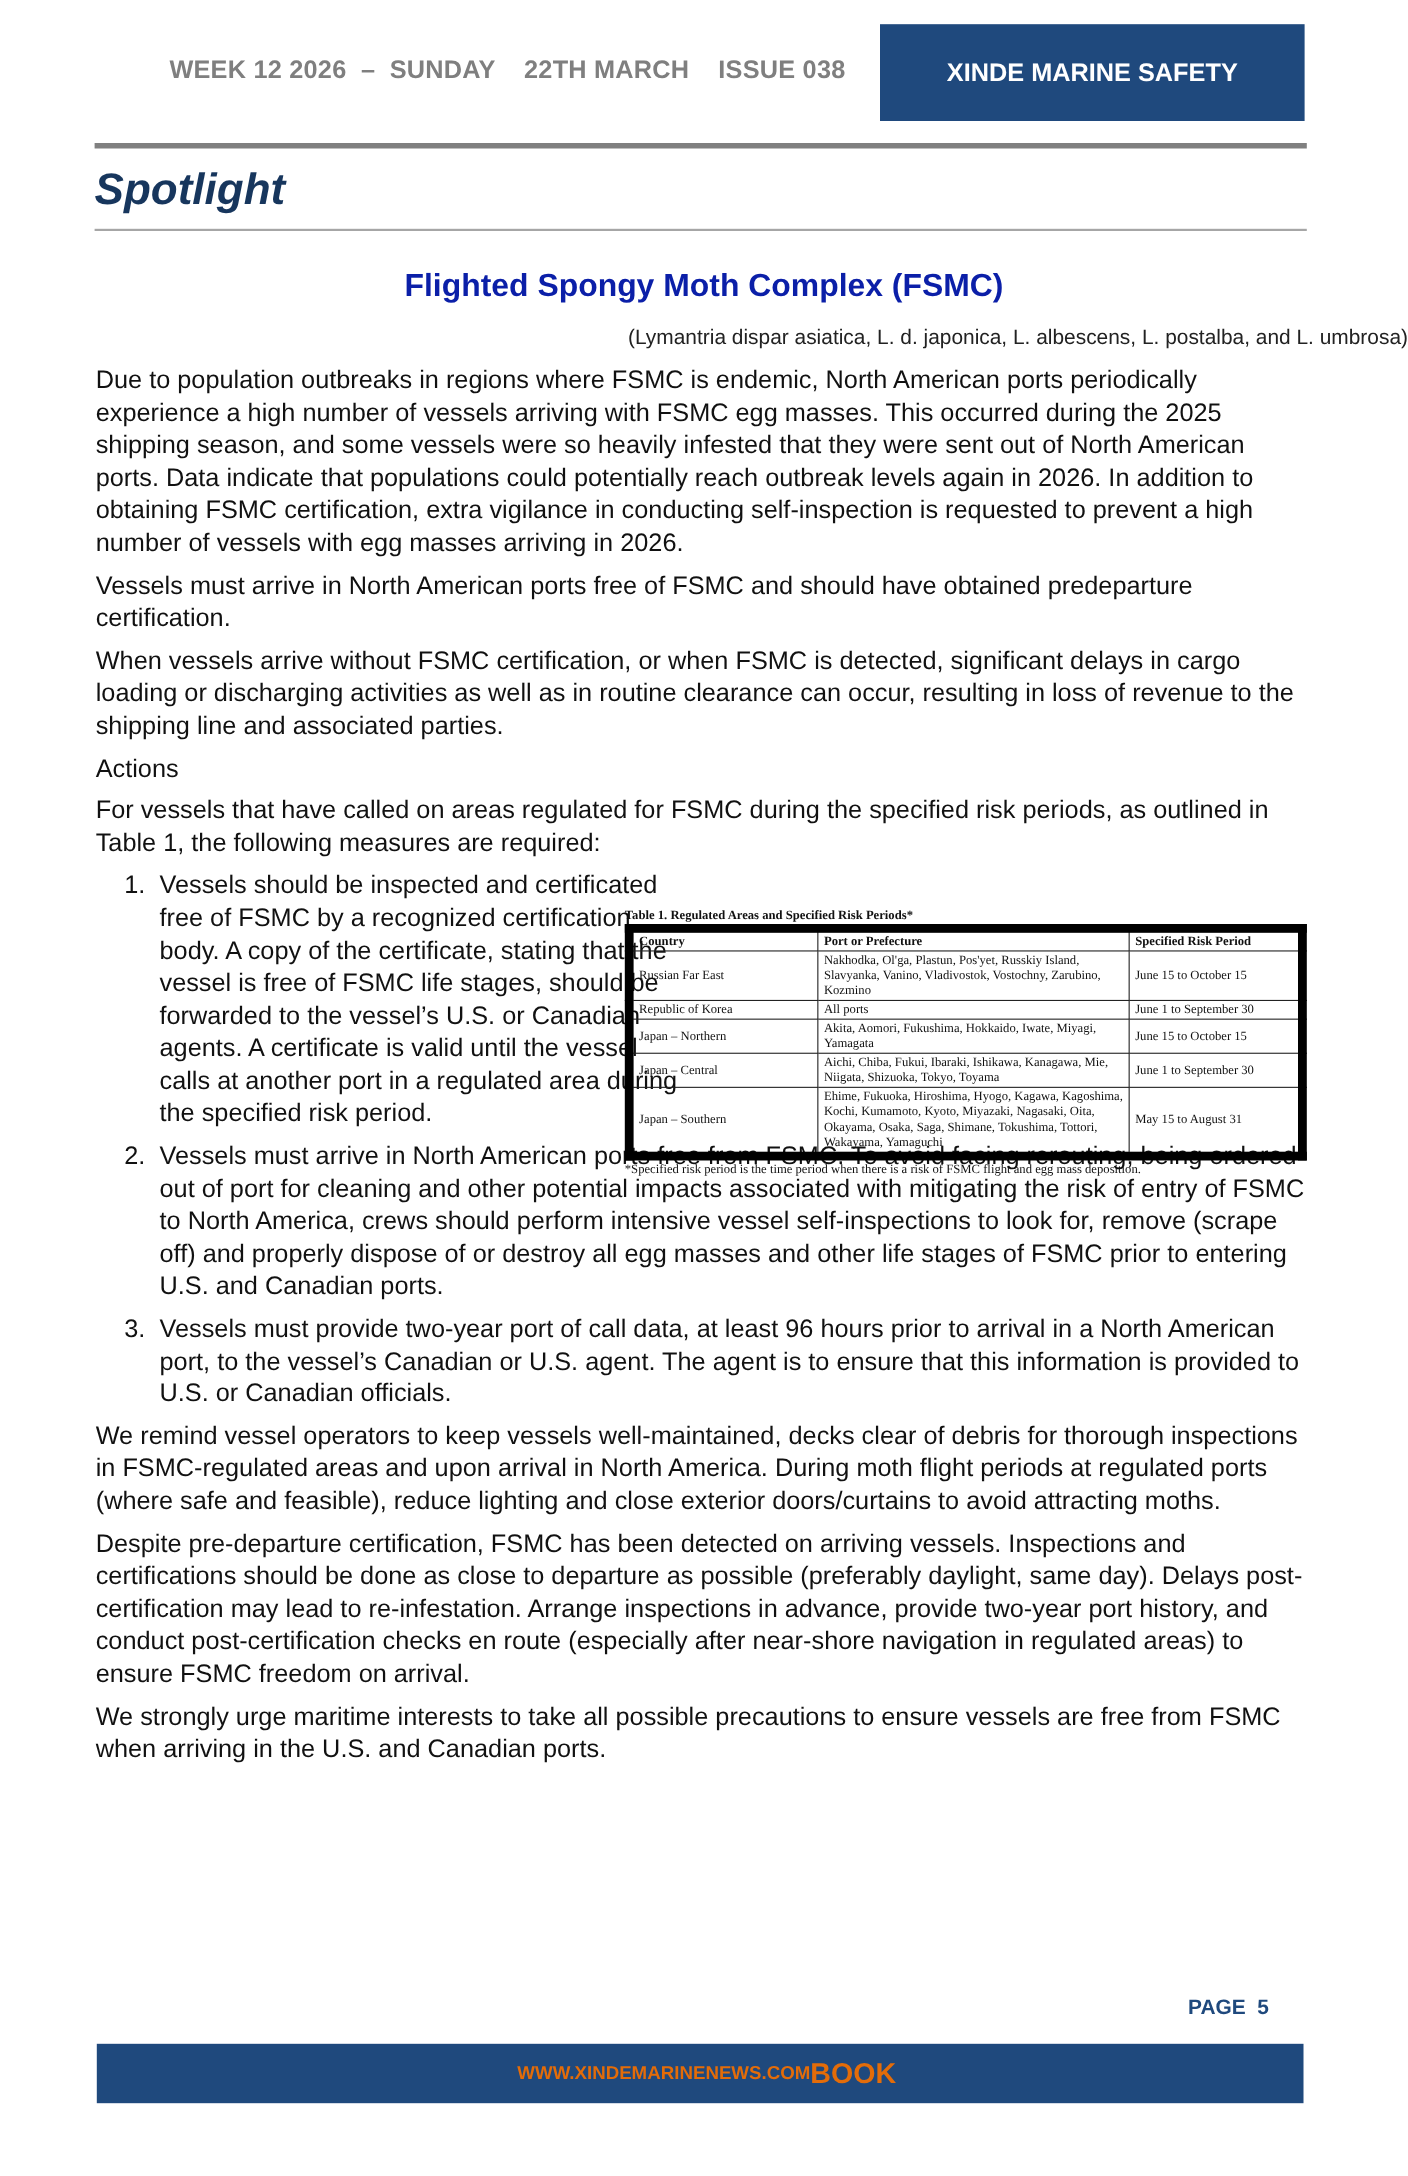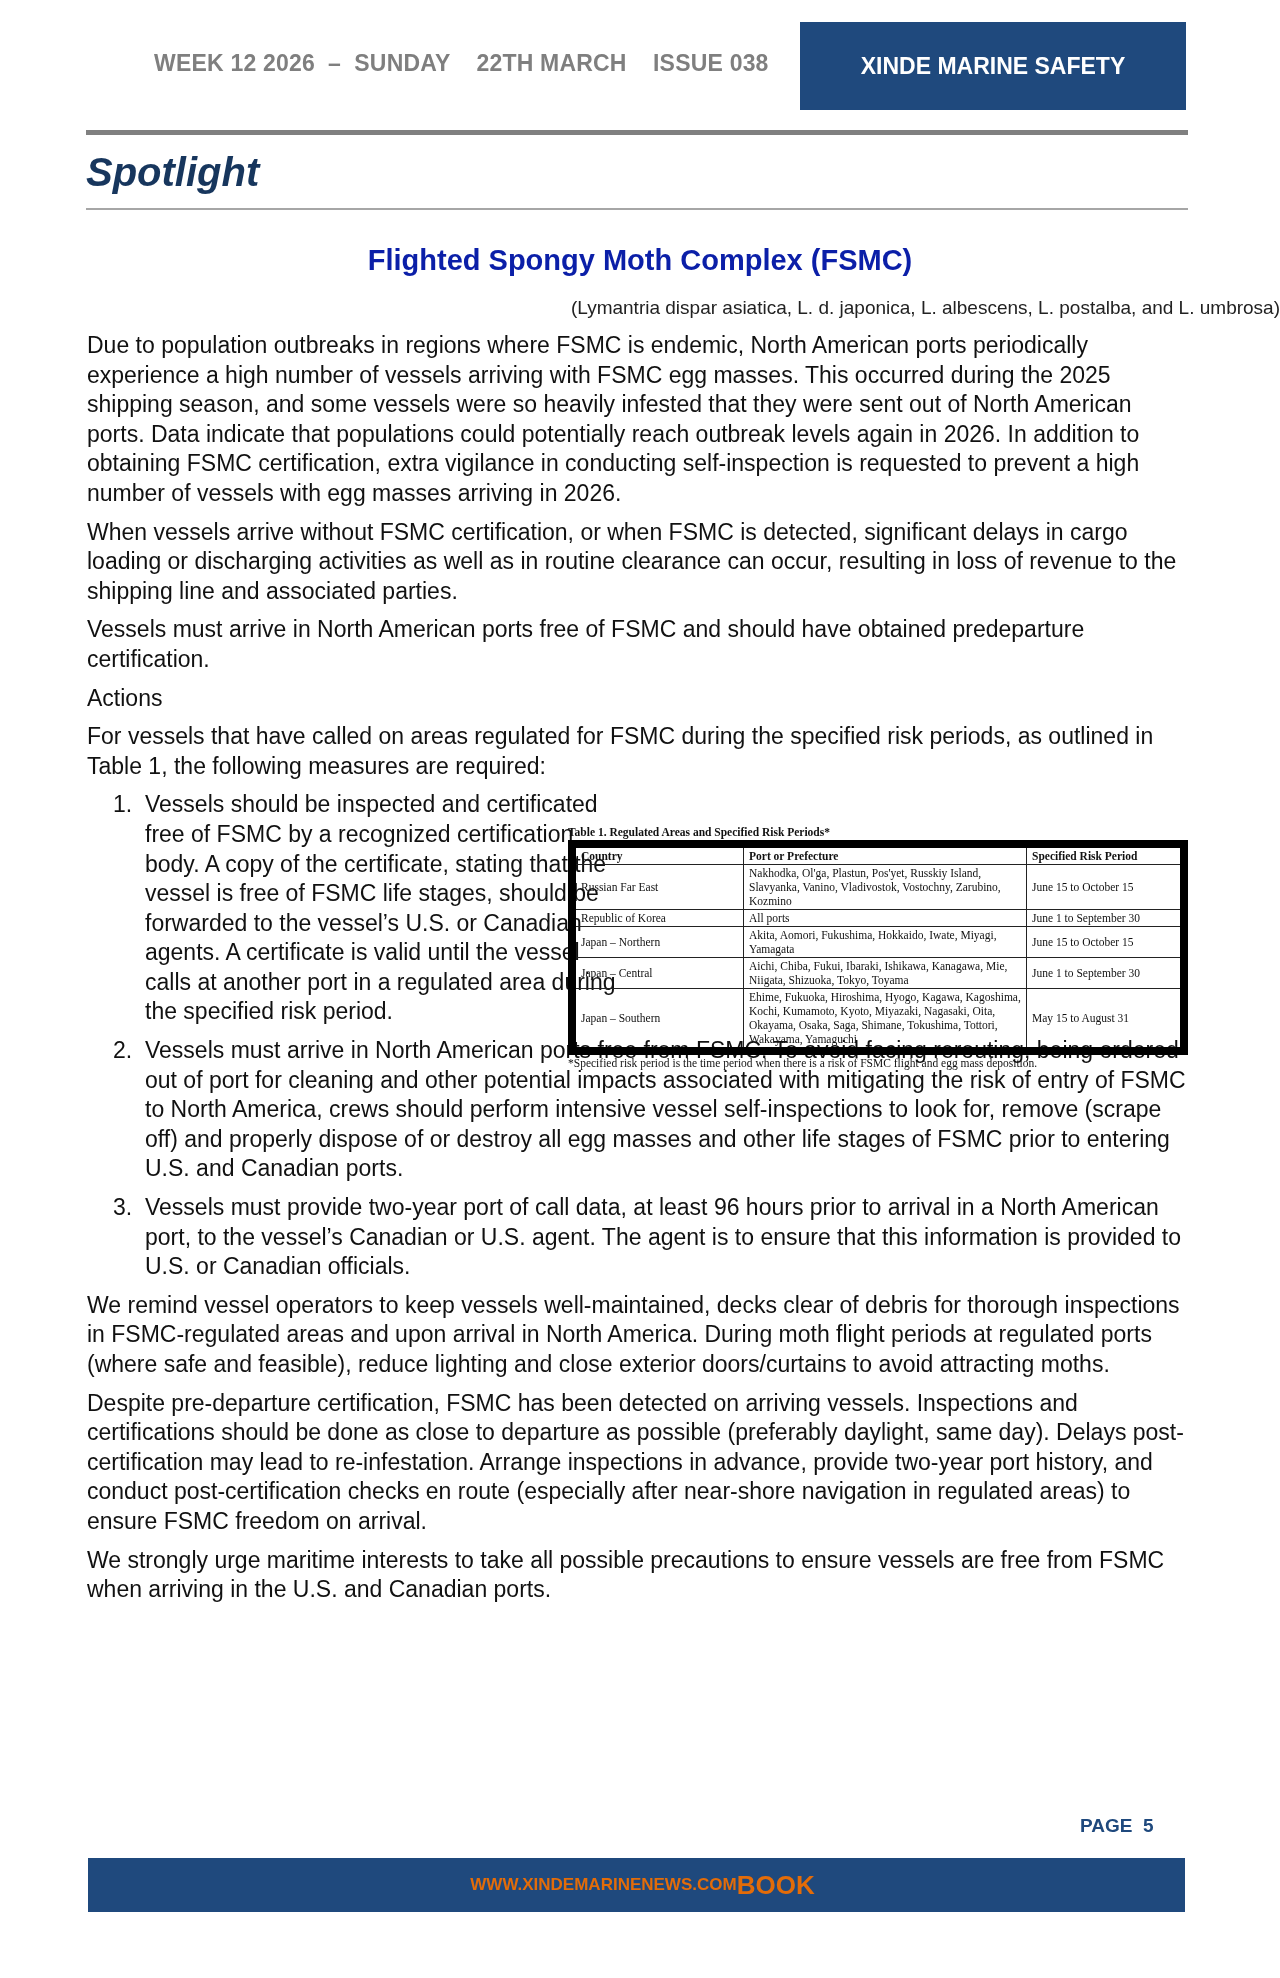--- a/index.html
+++ b/index.html
@@ -38,22 +38,22 @@
   </div>
 <div class="rule1"></div>
 <div class="spot">Spotlight</div>
 <div class="rule2"></div>
 
 <div class="title">Flighted Spongy Moth Complex (FSMC)</div>
 <div class="subtitle">(Lymantria dispar asiatica, L. d. japonica, L. albescens, L. postalba, and L. umbrosa)</div>
 
 <div class="body" style="top:331px;">
   <p>Due to population outbreaks in regions where FSMC is endemic, North American ports periodically experience a high number of vessels arriving with FSMC egg masses. This occurred during the 2025 shipping season, and some vessels were so heavily infested that they were sent out of North American ports. Data indicate that populations could potentially reach outbreak levels again in 2026. In addition to obtaining FSMC certification, extra vigilance in conducting self-inspection is requested to prevent a high number of vessels with egg masses arriving in 2026.</p>
+  <p>Vessels must arrive in North American ports free of FSMC and should have obtained predeparture certification.</p>
   <p>When vessels arrive without FSMC certification, or when FSMC is detected, significant delays in cargo loading or discharging activities as well as in routine clearance can occur, resulting in loss of revenue to the shipping line and associated parties.</p>
-  <p>Vessels must arrive in North American ports free of FSMC and should have obtained predeparture certification.</p>
   <p>Actions</p>
   <p>For vessels that have called on areas regulated for FSMC during the specified risk periods, as outlined in Table 1, the following measures are required:</p>
   <div class="list">
     <div class="li li1">
       <span class="num">1.</span>
       <span>Vessels should be inspected and certificated free of FSMC by a recognized certification body. A copy of the certificate, stating that the vessel is free of FSMC life stages, should be forwarded to the vessel’s U.S. or Canadian agents. A certificate is valid until the vessel calls at another port in a regulated area during the specified risk period.</span>
     </div>
     <div class="li">
       <span class="num">2.</span>
       <span>Vessels must arrive in North American ports free from FSMC. To avoid facing rerouting, being ordered out of port for cleaning and other potential impacts associated with mitigating the risk of entry of FSMC to North America, crews should perform intensive vessel self-inspections to look for, remove (scrape off) and properly dispose of or destroy all egg masses and other life stages of FSMC prior to entering U.S. and Canadian ports.</span>

